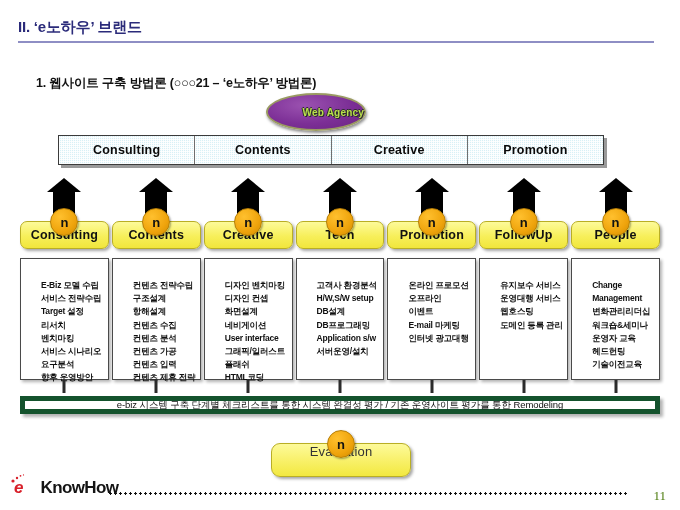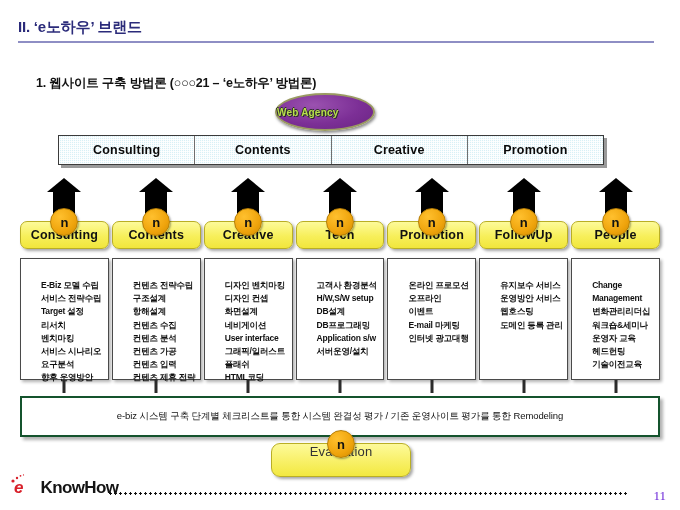--- a/index.html
+++ b/index.html
@@ -21,26 +21,26 @@
     background:#8e8ec4;
   }
   .sub-title{
     position:absolute;left:36px;top:64px;
     font-size:12.5px;font-weight:bold;color:#111111;
     white-space:nowrap;letter-spacing:-0.2px;margin-top:11px;
   }
 
   
   .agency{
-    position:absolute;left:275px;top:93px;width:96px;height:34px;
+    position:absolute;left:266px;top:93px;width:96px;height:34px;
     border-radius:50%;
     background:radial-gradient(ellipse at 38% 30%,#9b52b0 0%,#7c2f96 55%,#6a2482 100%);
     border:2px solid #9a9a62;
     box-shadow:1px 2px 3px rgba(0,0,0,.45);
-    display:flex;align-items:center;justify-content:flex-start;
+    display:flex;align-items:center;justify-content:flex-end;
   }
   .agency-label{
     font-size:10px;font-weight:bold;color:#b9e04b;
     text-shadow:1px 1px 0 #2d2d2d,-1px 0 0 #2d2d2d,0 -1px 0 #2d2d2d;
     letter-spacing:0.2px;white-space:nowrap;
   }
 
   
   .banner{
     position:absolute;left:58px;top:135px;width:546px;height:30px;
@@ -108,22 +108,22 @@
     font-size:8.5px;color:#111;line-height:13.2px;font-weight:bold;
     white-space:nowrap;letter-spacing:-0.2px;
   }
   .stub{
     position:absolute;left:50%;top:202px;transform:translateX(-50%);
     width:3px;height:13px;background:#2b2b2b;
   }
 
   
   .evalbar{
-    position:absolute;left:20px;top:396px;width:640px;height:41px;
-    background:#ffffff;border:2px solid #14532d;
+    position:absolute;left:20px;top:396px;width:640px;height:18px;
+    background:#ffffff;border:5px solid #14532d;
     box-shadow:3px 3px 3px rgba(0,0,0,.3);
     display:flex;align-items:center;justify-content:center;box-sizing:border-box;
   }
   .evalbar span{font-size:9.5px;color:#111;white-space:nowrap;letter-spacing:-0.1px;}
 
   .evalnode{position:absolute;left:271px;top:430px;width:140px;height:48px;}
   .evalnode .ncircle{top:0;left:50%;}
   .evalbox{
     position:absolute;left:0;top:13px;width:140px;height:34px;
     background:linear-gradient(180deg,#fdfa9a 0%,#f8f067 55%,#f2e840 100%);
@@ -147,21 +147,21 @@
     font-size:17px;font-weight:bold;color:#141414;line-height:1;
     letter-spacing:-0.6px;margin-left:17px;
   }
   .dots{
     position:absolute;left:108px;top:16px;width:520px;height:3px;
     background-image:radial-gradient(circle,#111 45%,transparent 46%);
     background-size:5px 3px;background-repeat:repeat-x;
   }
   .pageno{
     position:absolute;right:14px;top:12px;
-    font-size:13px;color:#6d28d9;font-family:"Liberation Serif","DejaVu Serif",serif;
+    font-size:13px;color:#4d7c0f;font-family:"Liberation Serif","DejaVu Serif",serif;
   }
 </style>
 </head>
 <body>
 
 <div id="slide">
 
   <div class="slide-title">II. ‘e노하우’ 브랜드</div>
   <div class="title-rule"></div>
   <div class="sub-title">1. 웹사이트 구축 방법론 (○○○21 – ‘e노하우’ 방법론)</div>
@@ -317,21 +317,21 @@
       </div>
     <div class="ncircle">
         <span>n</span>
       </div>
     <div class="ybox">
         <span>FollowUp</span>
       </div>
     <div class="listbox">
         <ul id="u5">
           <li>유지보수 서비스</li>
-          <li>운영방안 서비스</li>
+          <li>운영대행 서비스</li>
           <li>웹호스팅</li>
           <li>도메인 등록 관리</li>
         </ul>
       </div>
     <div class="stub"></div>
   </div>
 
   <div class="pillar" id="p6" style="left: 571.143px; width: 88.8571px;">
     <div class="arrow">
         <div class="head"></div>

